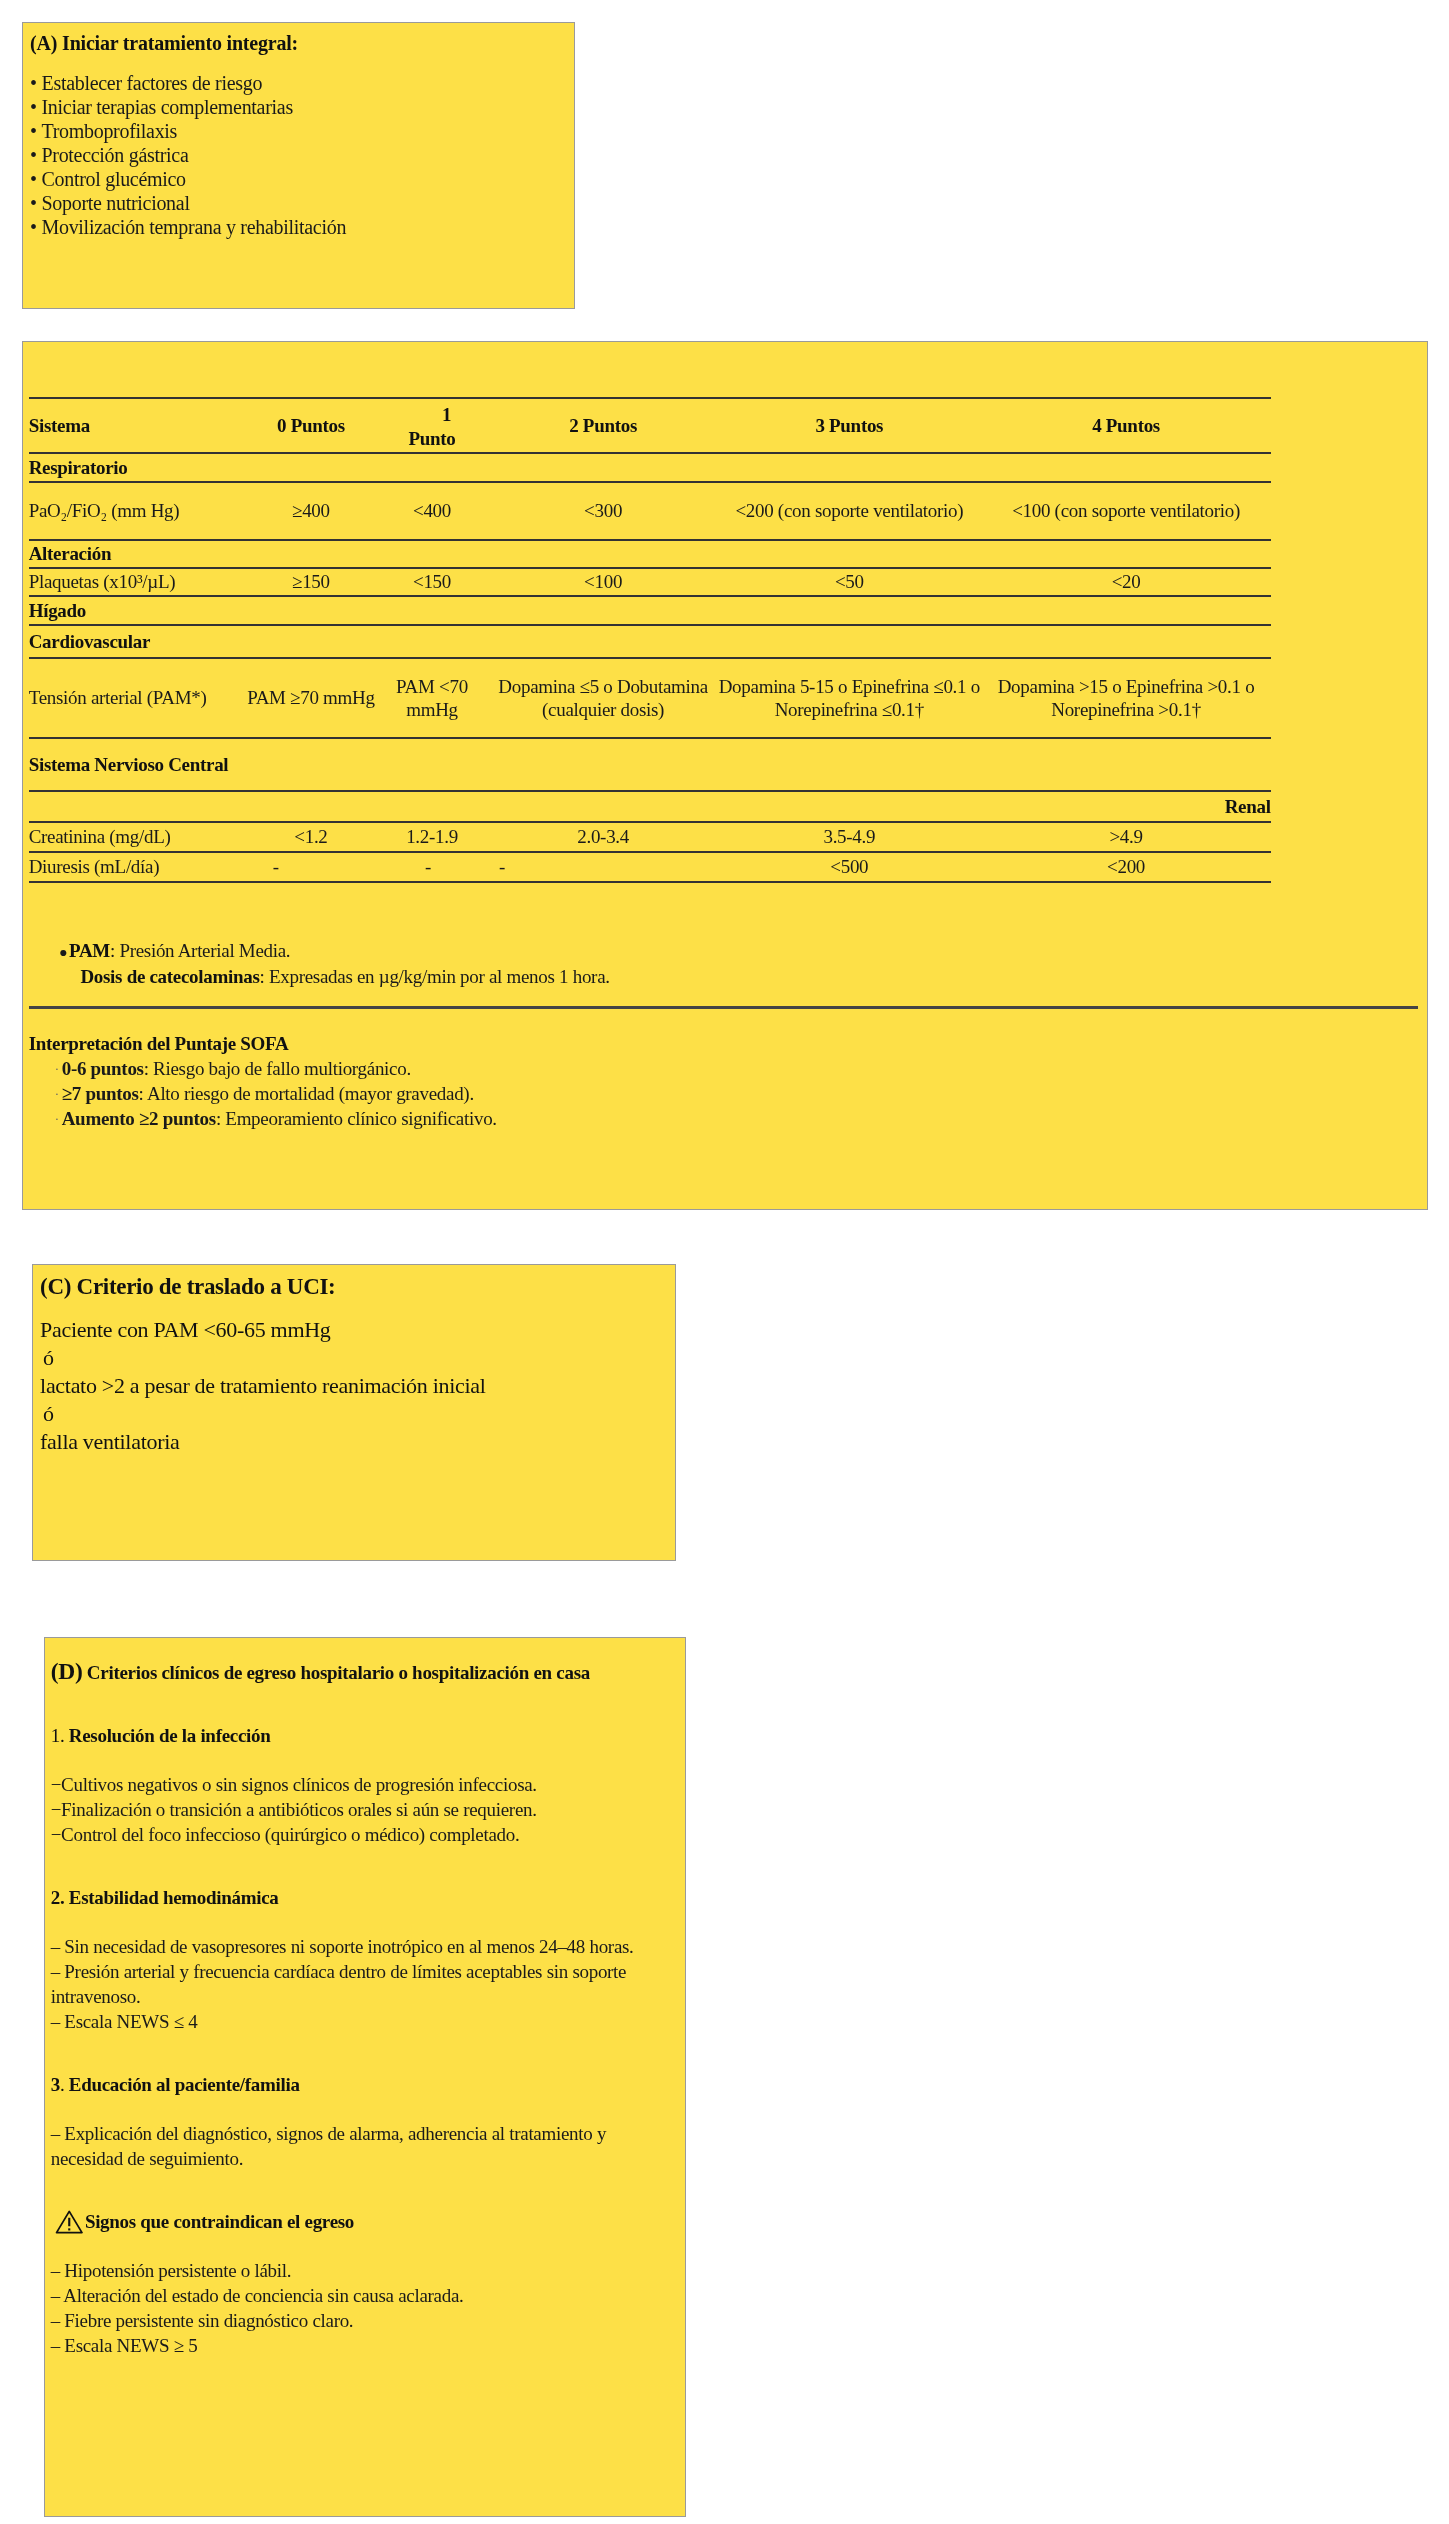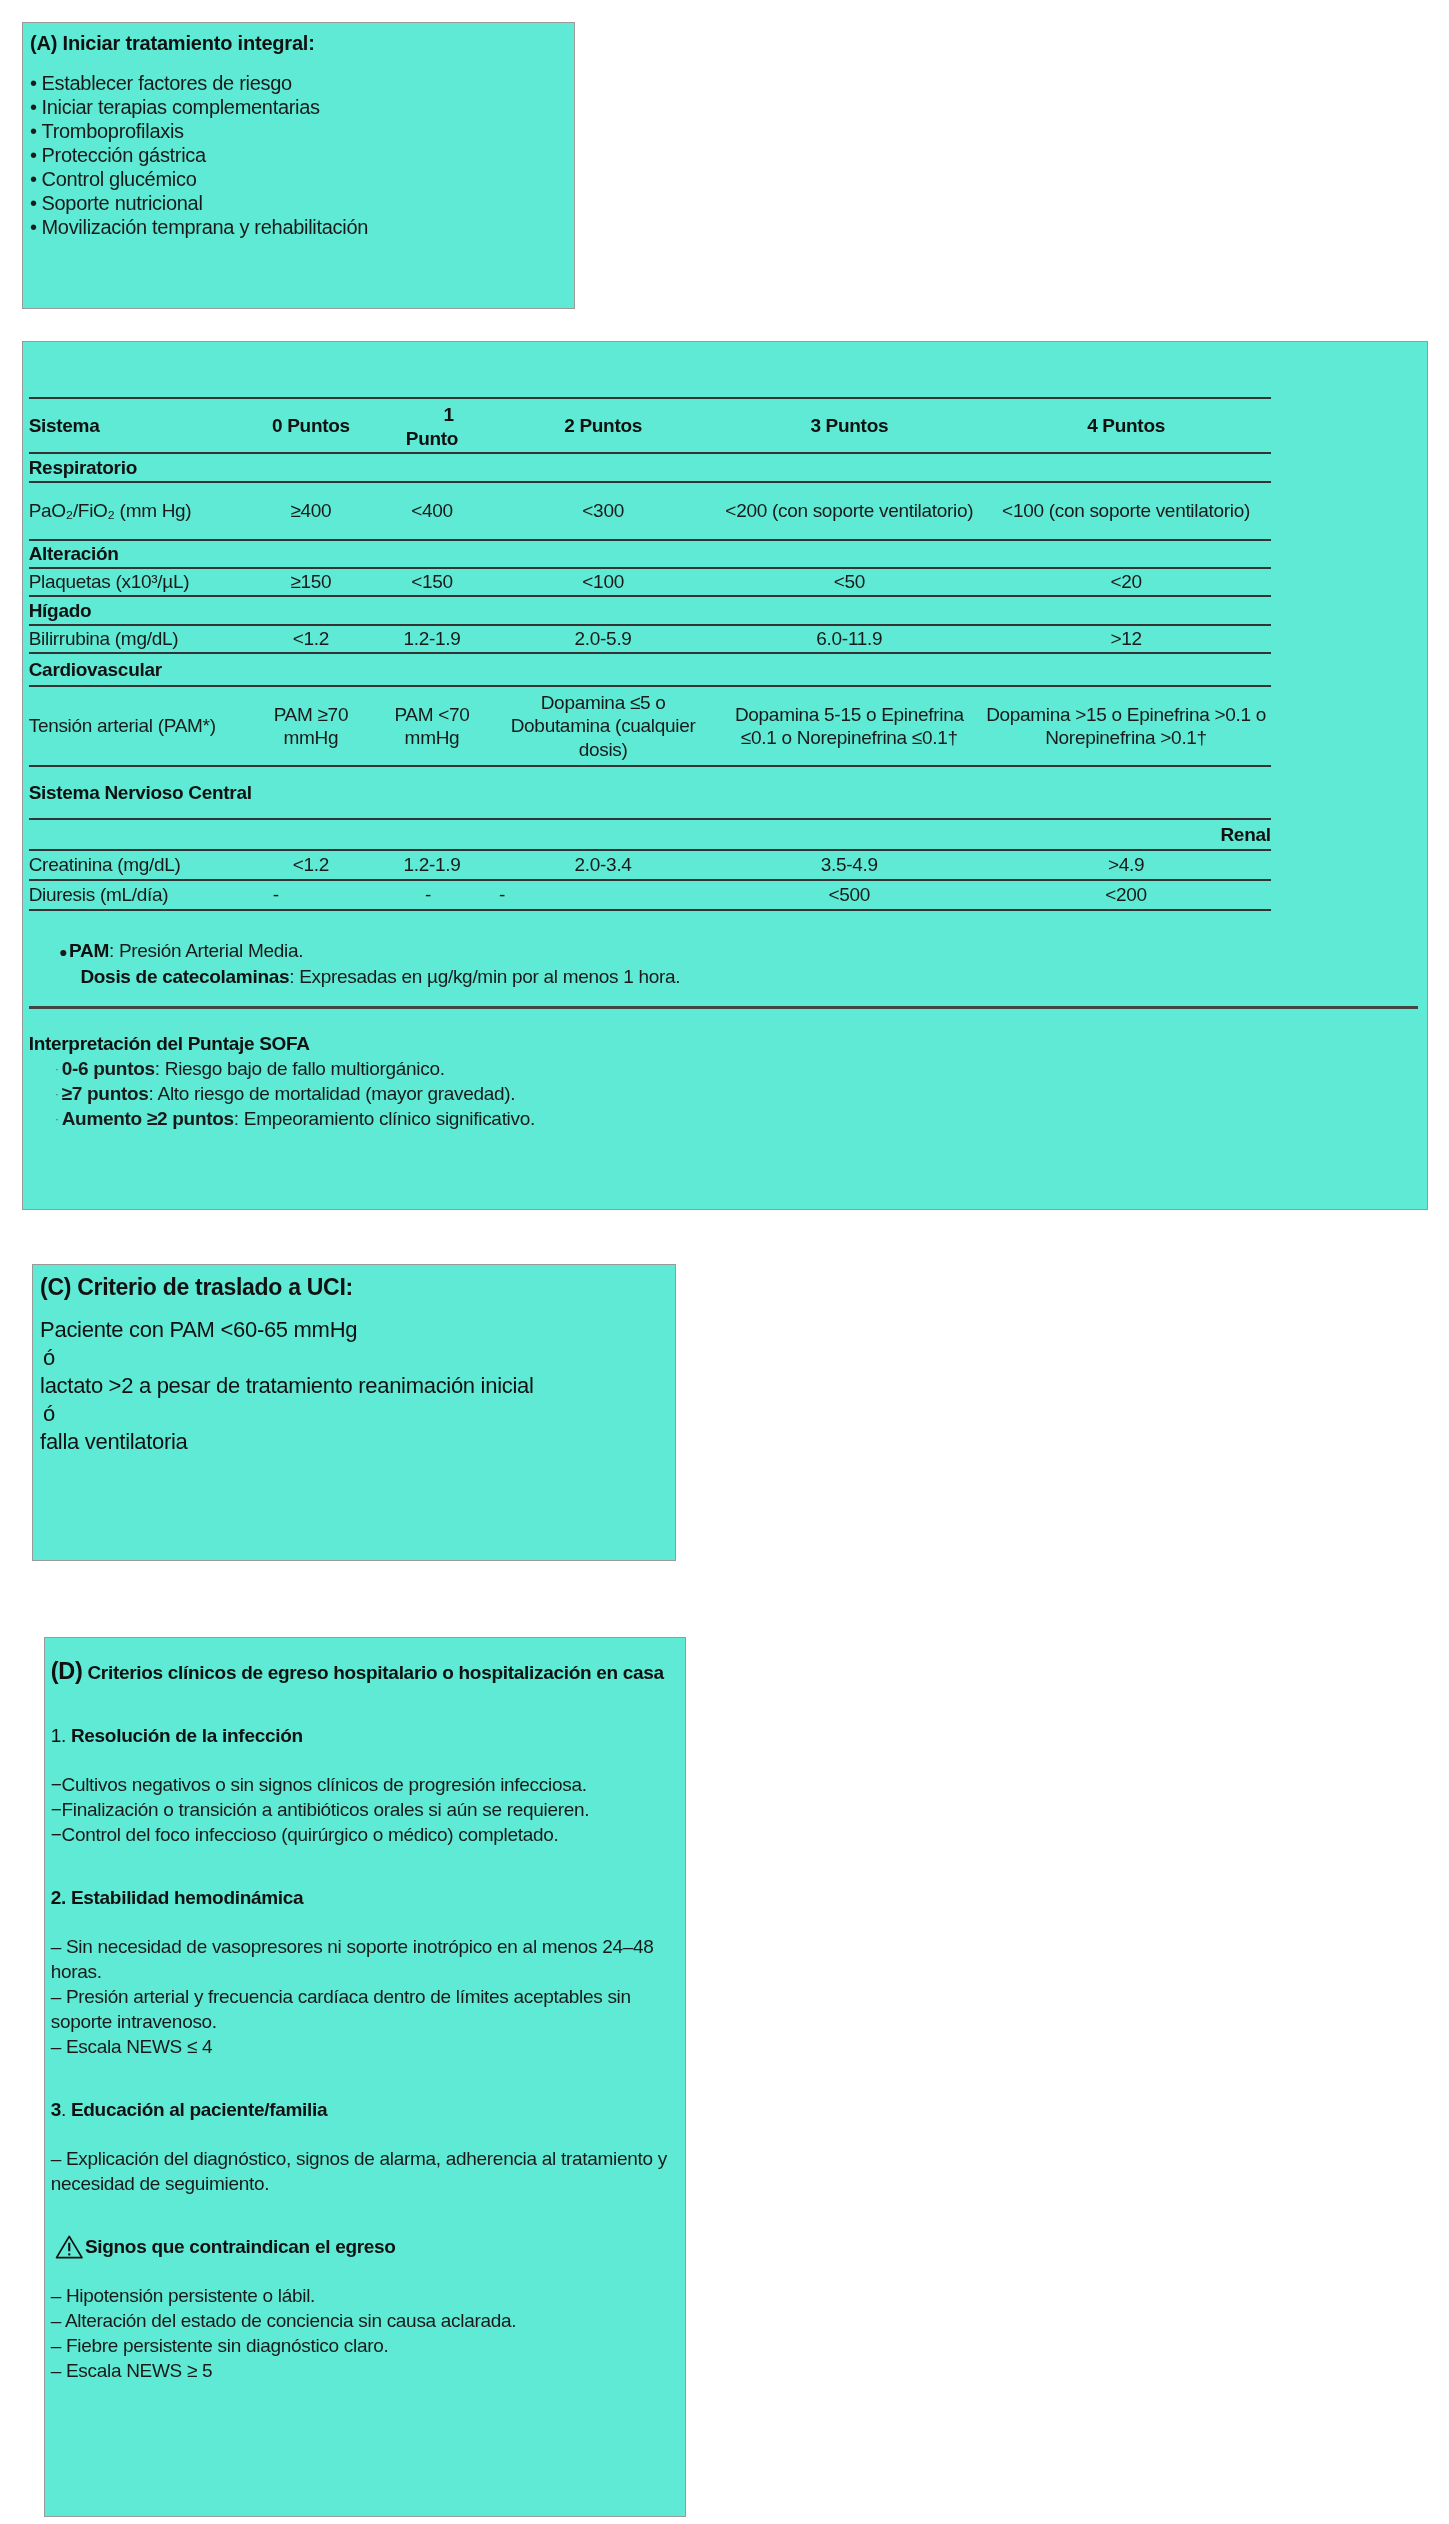--- a/index.html
+++ b/index.html
@@ -2,21 +2,21 @@
 <html style="font-size:11.4px"><head>
 <meta charset="utf-8">
 <style>
   html, body { margin: 0; padding: 0; background: #ffffff; }
   body {
     width: 1450px; height: 2525px; position: relative; overflow: hidden;
     font-family: "Liberation Sans", sans-serif; color: #111111;
   }
   .box {
     position: absolute; box-sizing: border-box;
-    border: 1.4px solid #9a9a9a; background: #5eead4;
+    border: 1.4px solid #9a9a9a; background: #fde047; font-family: Liberation Serif, serif;
   }
   
   #box-a { left: 22px; top: 22px; width: 553px; height: 287px; }
   #box-a .title { position: absolute; left: 7.1px; top: 8.6px; font-size: 20px; font-weight: bold; letter-spacing: -0.2px; }
   #box-a ul { position: absolute; left: 7.1px; top: 48px; margin: 0; padding: 0; list-style: none; }
   #box-a li { font-size: 20px; line-height: 24px; letter-spacing: -0.3px; color: #1a1a1a; white-space: nowrap; }
   #box-a li .bullet { display: inline-block; width: 11.4px; }
 
   
   #box-b { left: 22px; top: 341px; width: 1406px; height: 869px; }
@@ -133,28 +133,20 @@
           <td class="sys" style="height: 26px;">Plaquetas (x10³/µL)</td>
           <td style="height: 26px;">≥150</td>
           <td style="height: 26px;">&lt;150</td>
           <td style="height: 26px;">&lt;100</td>
           <td style="height: 26px;">&lt;50</td>
           <td style="height: 26px;">&lt;20</td>
         </tr>
         <tr class="group">
           <td colspan="6" style="height: 27px;">Hígado</td>
         </tr>
-        <tr>
-          <td class="sys" style="height: 26px;">Bilirrubina (mg/dL)</td>
-          <td style="height: 26px;">&lt;1.2</td>
-          <td style="height: 26px;">1.2-1.9</td>
-          <td style="height: 26px;">2.0-5.9</td>
-          <td style="height: 26px;">6.0-11.9</td>
-          <td style="height: 26px;">&gt;12</td>
-        </tr>
         <tr class="group">
           <td colspan="6" style="height: 31px;">Cardiovascular</td>
         </tr>
         <tr>
           <td class="sys" style="height: 78px;">Tensión arterial (PAM*)</td>
           <td style="height: 78px;">PAM ≥70 mmHg</td>
           <td style="height: 78px;">PAM &lt;70 mmHg</td>
           <td style="height: 78px;">Dopamina ≤5 o Dobutamina (cualquier dosis)</td>
           <td style="height: 78px;">Dopamina 5-15 o Epinefrina ≤0.1 o Norepinefrina ≤0.1†</td>
           <td style="height: 78px;">Dopamina &gt;15 o Epinefrina &gt;0.1 o Norepinefrina &gt;0.1†</td>

